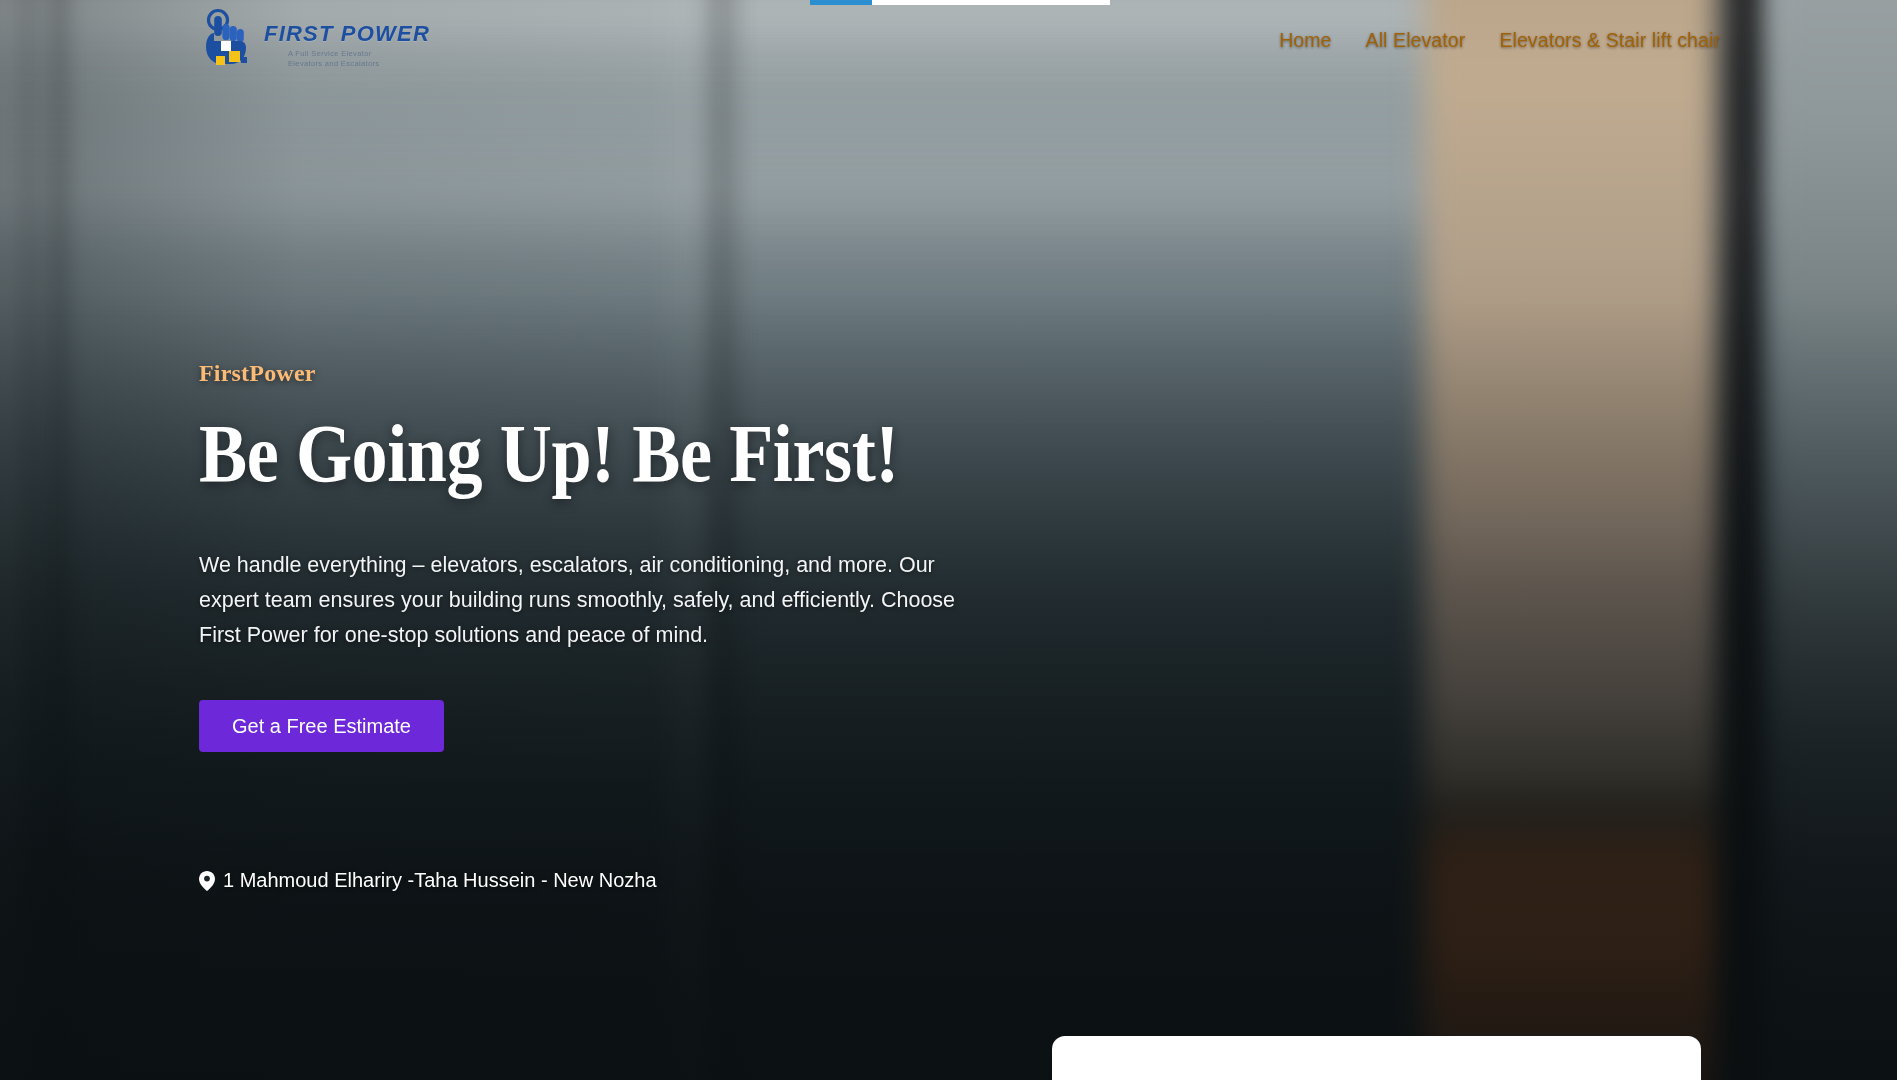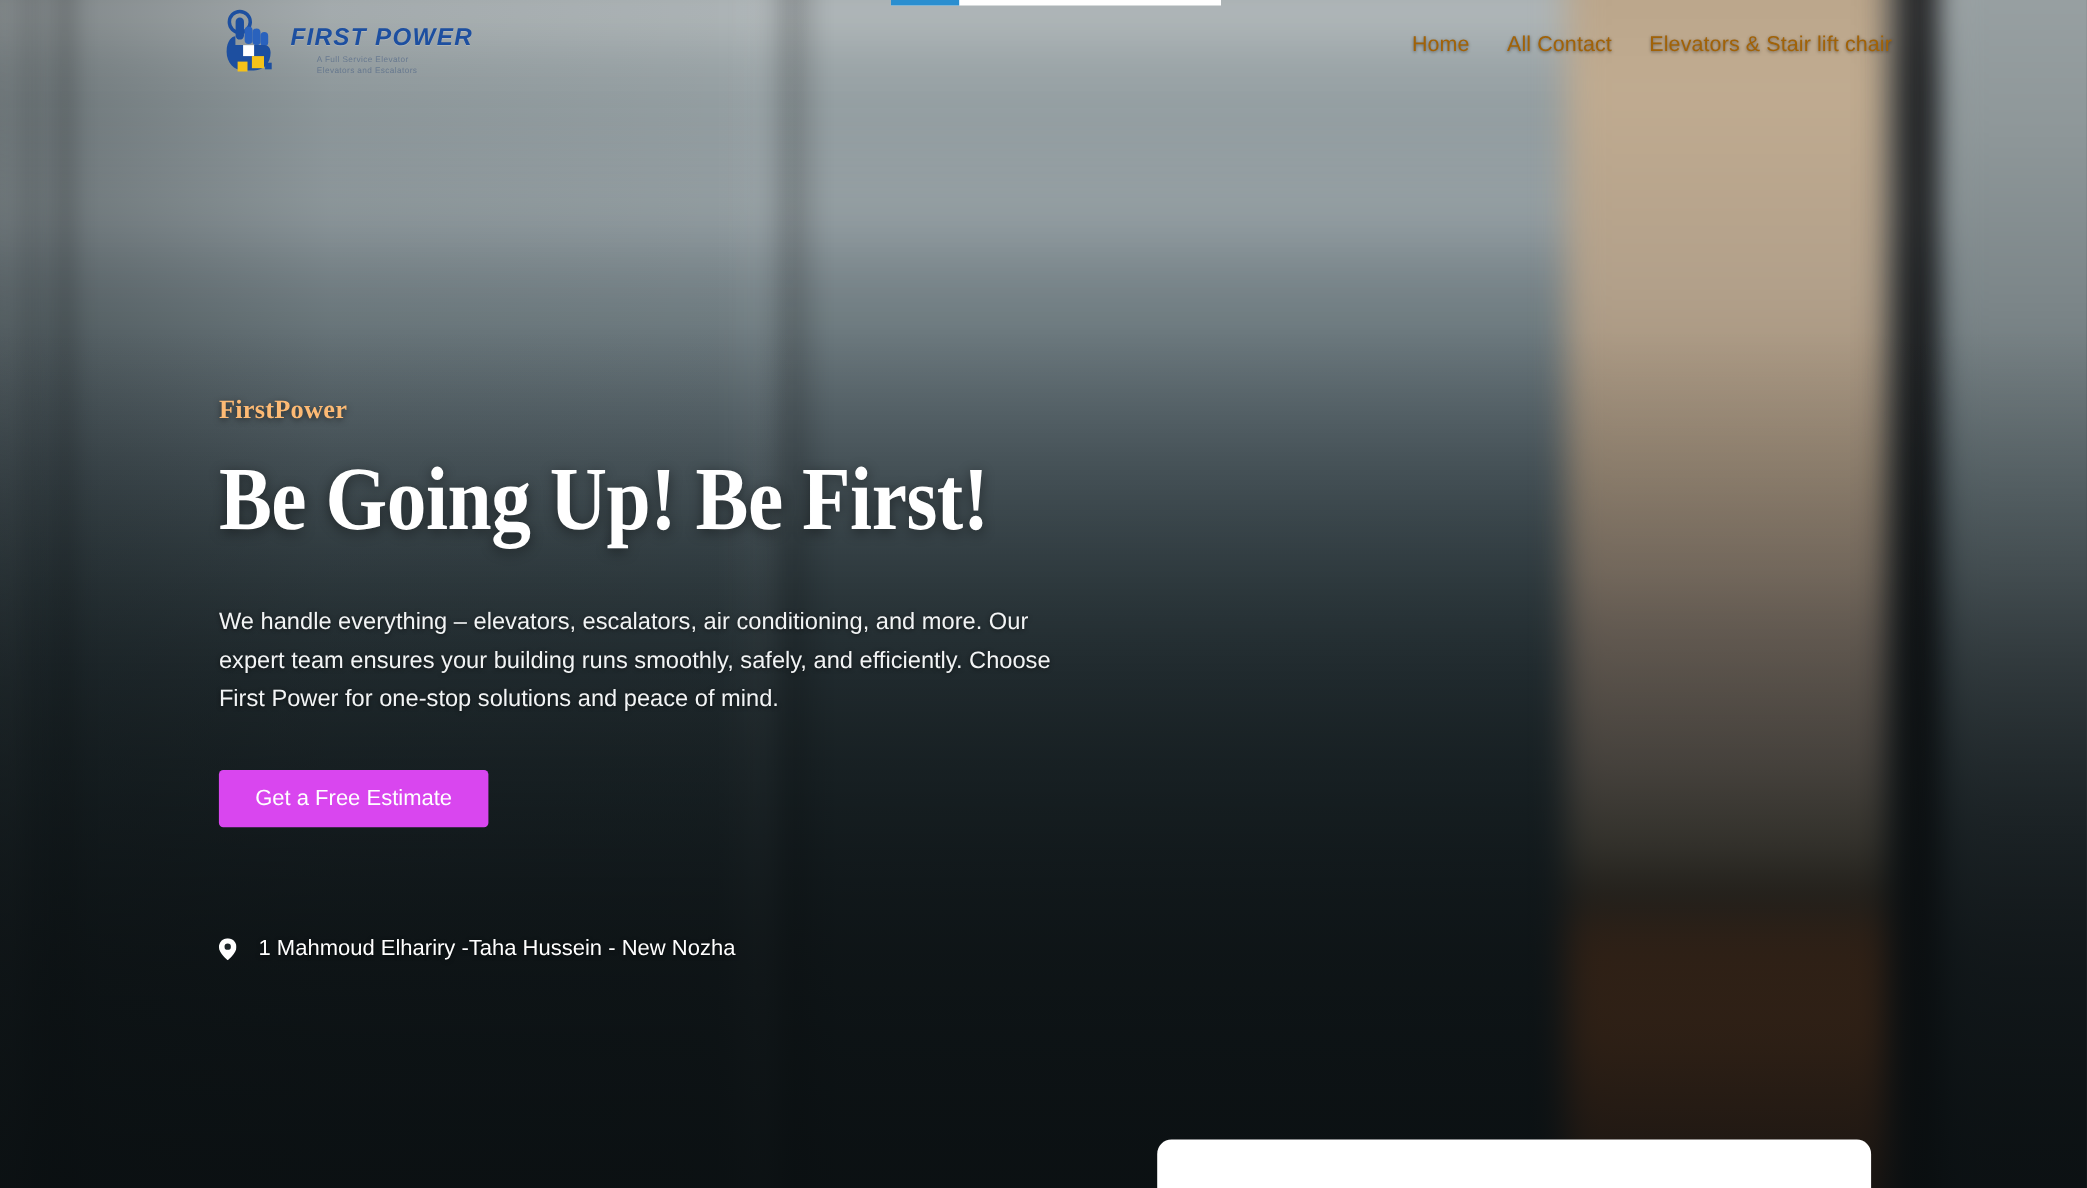--- a/index.html
+++ b/index.html
@@ -229,21 +229,21 @@
     text-shadow:0 1px 4px rgba(0,0,0,0.55);
   }
 
   .hero-actions {
     margin-top:47px;
     display:flex; align-items:center; gap:0;
   }
   .btn-primary {
     display:inline-flex; align-items:center; justify-content:center;
     height:52px; padding:4px 33px;
-    background:#d946ef;
+    background:#6d28d9;
     color:#ffffff;
     font-size:20px;
     border:none; border-radius:4px;
     cursor:pointer;
     white-space:nowrap;
   }
   .btn-ghost {
     display:inline-flex; align-items:center;
     height:52px; padding:0 20px;
     margin-left:32px;
@@ -252,23 +252,23 @@
     font-size:20px;
     border:none;
     cursor:pointer;
     white-space:nowrap;
     text-shadow:0 1px 4px rgba(0,0,0,0.5);
   }
 
   
   .address-strip {
     position:absolute;
-    left:199px; bottom:206px;
+    left:199px; bottom:188px;
     z-index:20;
-    display:flex; align-items:center; gap:20px;
+    display:flex; align-items:center; gap:8px;
   }
   .pin-icon { width:16px; height:20px; display:block; flex:none; }
   .address-text {
     font-size:20px;
     color:#ffffff;
     white-space:nowrap;
     text-shadow:0 1px 4px rgba(0,0,0,0.55);
   }
 
   
@@ -321,21 +321,21 @@
         <span class="brand-name">FIRST POWER</span>
         <span class="brand-tagline">
           <span>A Full Service Elevator</span><br>
           <span>Elevators and Escalators</span>
         </span>
       </span>
     </a>
 
     <nav class="main-nav" id="main-nav">
         <a class="nav-link" href="#">Home</a>
-        <a class="nav-link" href="#">All Contact</a>
+        <a class="nav-link" href="#">All Elevator</a>
         <a class="nav-link" href="#">Elevators &amp; Stair lift chair</a>
       </nav>
   </header>
 
   <section class="hero">
     <div class="eyebrow">FirstPower</div>
     <h1 class="hero-title">Be Going Up! Be First!</h1>
     <p class="hero-copy">We handle everything – elevators, escalators, air conditioning, and more. Our expert team ensures your building runs smoothly, safely, and efficiently. Choose First Power for one-stop solutions and peace of mind.</p>
 
     <div class="hero-actions">

